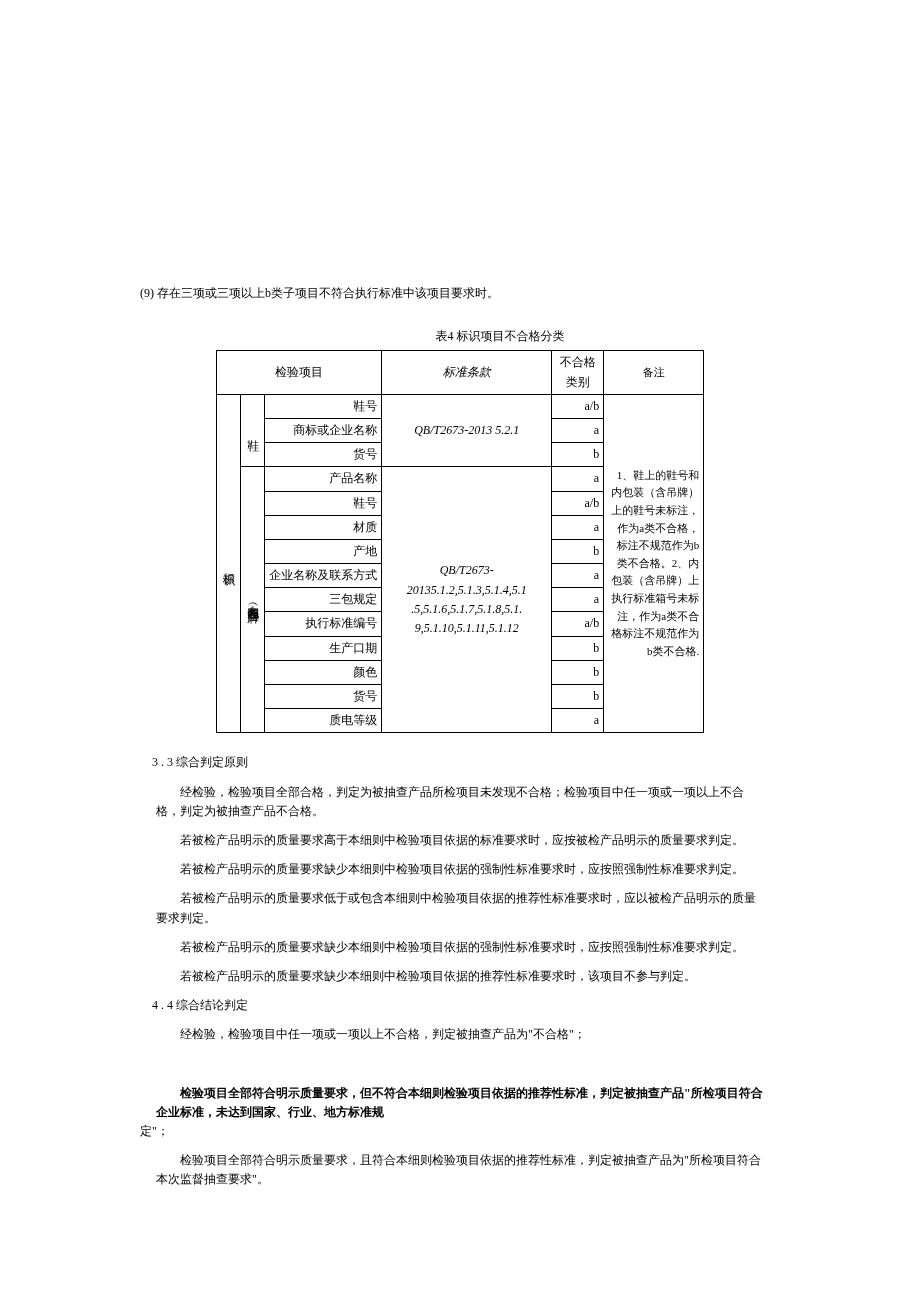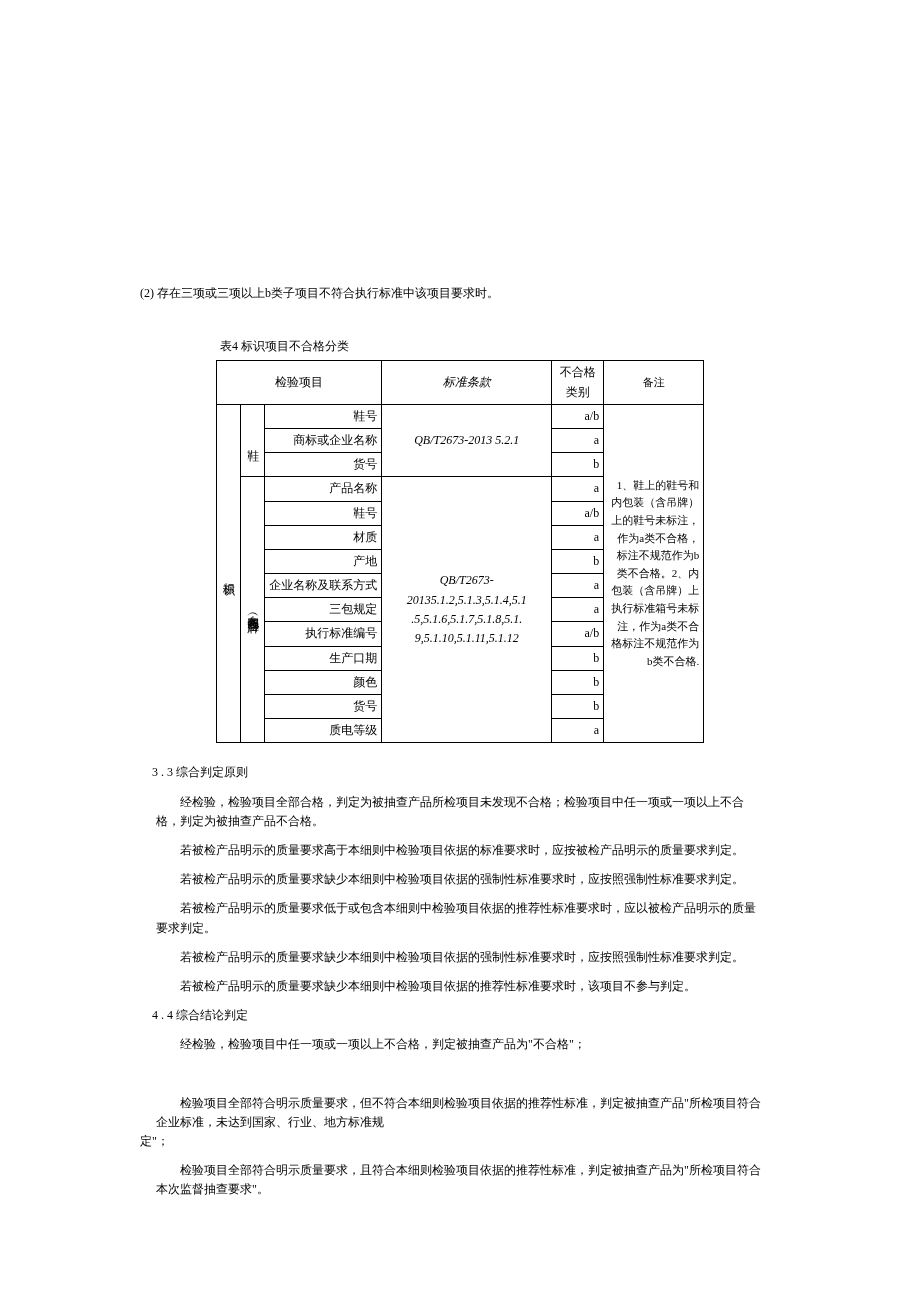--- a/index.html
+++ b/index.html
@@ -8,22 +8,22 @@
       font-size: 12px;
       color: #000;
       background: #fff;
       padding: 280px 140px 40px 140px;
       line-height: 1.6;
     }
     .para {
       margin: 4px 0;
     }
     .table-caption {
-      text-align: left;
-      margin: 34px 0 4px 80px;
+      text-align: center;
+      margin: 24px 0 4px 80px;
     }
     table.t4 {
       border-collapse: collapse;
       margin: 0 auto 20px auto;
       font-size: 12px;
       border-radius: 13px;
     }
     table.t4 td, table.t4 th {
       border: 1px solid #000;
       padding: 2px 4px;
@@ -51,21 +51,21 @@
       text-indent: 2em;
       margin: 10px 16px;
     }
     .sub-num { margin-left: 12px; }
   </style>
 </head>
 <body>
 
 
 
-<p class="para">(2) 存在三项或三项以上b类子项目不符合执行标准中该项目要求时。</p>
+<p class="para">(9) 存在三项或三项以上b类子项目不符合执行标准中该项目要求时。</p>
 
 <p class="table-caption">表4 标识项目不合格分类</p>
 
 <table class="t4">
   <tbody>
       <tr>
     <th colspan="3" class="col-inspect">检验项目</th>
     <th class="col-std">标准条款</th>
     <th class="col-cat">不合格类别</th>
     <th class="col-remark">备注</th>
@@ -150,18 +150,18 @@
 <p class="body-text">若被检产品明示的质量要求低于或包含本细则中检验项目依据的推荐性标准要求时，应以被检产品明示的质量要求判定。</p>
 <p class="body-text">若被检产品明示的质量要求缺少本细则中检验项目依据的强制性标准要求时，应按照强制性标准要求判定。</p>
 <p class="body-text">若被检产品明示的质量要求缺少本细则中检验项目依据的推荐性标准要求时，该项目不参与判定。</p>
 
 <p class="para sub-num">
   <span>4</span>
   <span>. 4 综合结论判定</span>
 </p>
 <p class="body-text">经检验，检验项目中任一项或一项以上不合格，判定被抽查产品为"不合格"；</p>
 <br>
-<p class="body-text" style="text-indent:2em;margin-bottom:0;">检验项目全部符合明示质量要求，但不符合本细则检验项目依据的推荐性标准，判定被抽查产品"所检项目符合企业标准，未达到国家、行业、地方标准规</p>
+<p class="body-text" style="text-indent:2em;margin-bottom:0;font-weight:bold;">检验项目全部符合明示质量要求，但不符合本细则检验项目依据的推荐性标准，判定被抽查产品"所检项目符合企业标准，未达到国家、行业、地方标准规</p>
 <p class="para" style="margin-top:0;">定"；</p>
 <p class="body-text">检验项目全部符合明示质量要求，且符合本细则检验项目依据的推荐性标准，判定被抽查产品为"所检项目符合本次监督抽查要求"。</p>
 
 
 
 
 </body></html>

